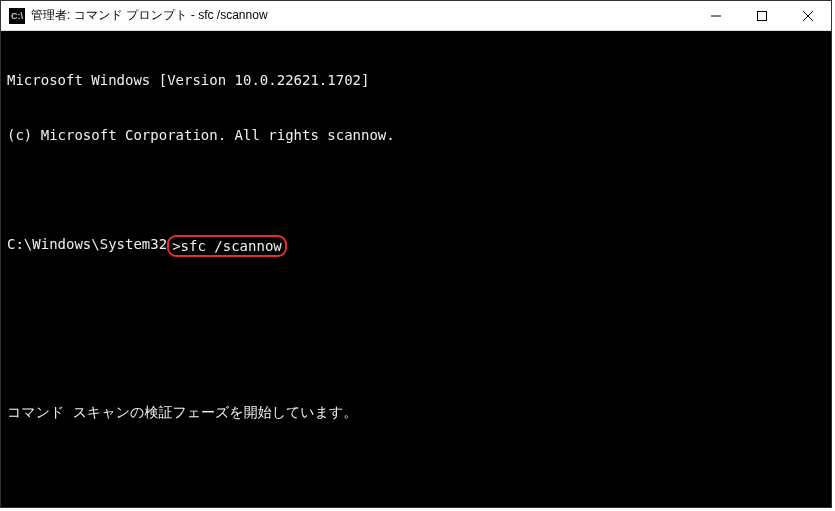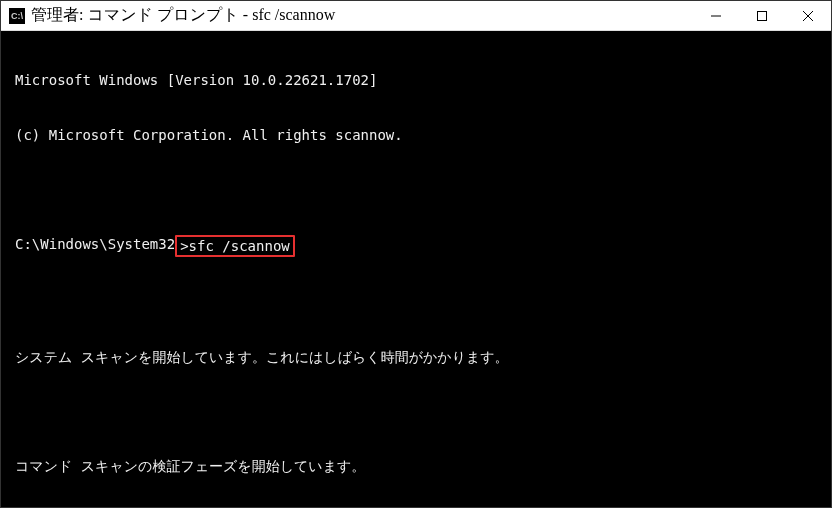--- a/index.html
+++ b/index.html
@@ -37,23 +37,23 @@
       background: #000;
       display: flex;
       align-items: center;
       justify-content: center;
       font-size: 9px;
       color: #ccc;
       font-family: sans-serif;
       font-weight: bold;
     }
     .titlebar-text {
-      font-size: 16px;
+      font-size: 12px;
       color: #000;
-      font-family: Liberation Serif, serif;
+      font-family: Liberation Sans, sans-serif;
       flex: 1;
     }
     .window-controls {
       display: flex;
       height: 100%;
     }
     .control-btn {
       width: 46px;
       height: 100%;
       display: flex;
@@ -63,41 +63,41 @@
       cursor: pointer;
     }
     .control-btn svg {
       width: 10px;
       height: 10px;
     }
     .terminal {
       flex: 1;
       background: #000;
       color: #f0f0f0;
-      padding: 4px 14px;
+      padding: 4px 6px;
       font-family: "MS Gothic", "Consolas", monospace;
       font-size: 14px;
       line-height: 1.3;
       white-space: pre-wrap;
       overflow: hidden;
     }
     .terminal-line {
       display: block;
     }
     .blank-line {
       height: 1.3em;
     }
     .prompt-line {
       display: flex;
       align-items: flex-start;
       text-align: right;
     }
     .highlight-box {
       border: 2px solid #e63030;
-      border-radius: 1px;
+      border-radius: 9px;
       padding: 0 3px;
       display: inline-block;
     }
   </style>
 </head>
 <body>
 
 <div class="window">
   <div class="titlebar">
     <div class="titlebar-icon">
@@ -124,18 +124,17 @@
     </div>
   </div>
   <div class="terminal">
     <span class="terminal-line">Microsoft Windows [Version 10.0.22621.1702]</span>
     <span class="terminal-line">(c) Microsoft Corporation. All rights scannow.</span>
     <div class="blank-line"></div>
     <div class="prompt-line">
       <span>C:\Windows\System32</span><span class="highlight-box"><span>&gt;</span><span>sfc /scannow</span></span>
     </div>
     <div class="blank-line"></div>
-    <span class="terminal-line">システム スキャンを開始しています。これにはしばらく時間がかかります。</span>
     <div class="blank-line"></div>
     <span class="terminal-line">コマンド スキャンの検証フェーズを開始しています。</span>
     
   </div>
 </div>
 
 </body></html>

